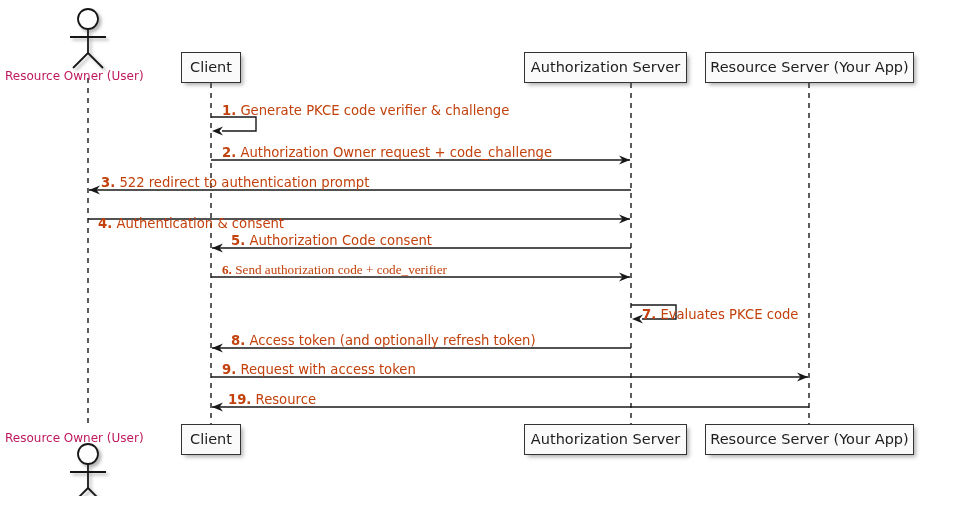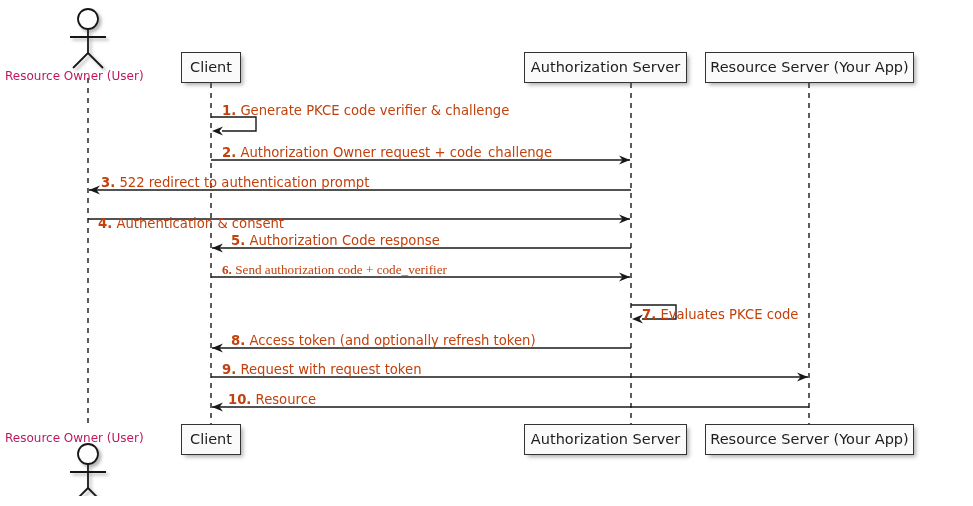--- a/index.html
+++ b/index.html
@@ -170,21 +170,21 @@
 
   <div class="actor-label" style="left:5px; top:432px;">
     <span>Resource Owner (User)</span>
   </div>
 
   <div id="message-labels">
       <div class="msg-label" style="left: 222px; top: 104px;"><span class="seq">1.</span><span> Generate PKCE code verifier &amp; challenge</span></div>
       <div class="msg-label" style="left: 222px; top: 146px;"><span class="seq">2.</span><span> Authorization Owner request + code_challenge</span></div>
       <div class="msg-label" style="left: 101px; top: 176px;"><span class="seq">3.</span><span> 522 redirect to authentication prompt</span></div>
       <div class="msg-label" style="left: 98px; top: 217px;"><span class="seq">4.</span><span> Authentication &amp; consent</span></div>
-      <div class="msg-label" style="left: 231px; top: 234px;"><span class="seq">5.</span><span> Authorization Code response</span></div>
+      <div class="msg-label" style="left: 231px; top: 234px;"><span class="seq">5.</span><span> Authorization Code consent</span></div>
       <div class="msg-label" style="left: 222px; top: 263px; font-family: Liberation Serif, serif;"><span class="seq">6.</span><span> Send authorization code + code_verifier</span></div>
       <div class="msg-label" style="left: 642px; top: 292px; margin-top: 16px;"><span class="seq">7.</span><span> Evaluates PKCE code</span></div>
       <div class="msg-label" style="left: 231px; top: 334px;"><span class="seq">8.</span><span> Access token (and optionally refresh token)</span></div>
-      <div class="msg-label" style="left: 222px; top: 363px;"><span class="seq">9.</span><span> Request with request token</span></div>
-      <div class="msg-label" style="left: 228px; top: 393px;"><span class="seq">10.</span><span> Resource</span></div>
+      <div class="msg-label" style="left: 222px; top: 363px;"><span class="seq">9.</span><span> Request with access token</span></div>
+      <div class="msg-label" style="left: 228px; top: 393px;"><span class="seq">19.</span><span> Resource</span></div>
     </div>
 
 </div>
 
 </body></html>

